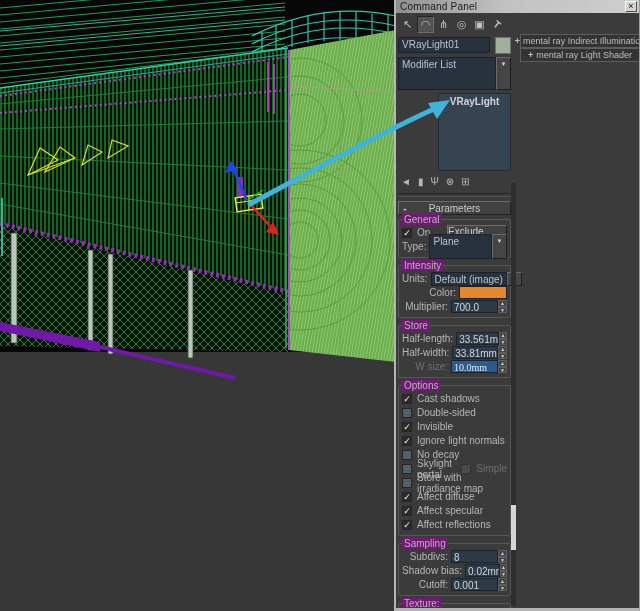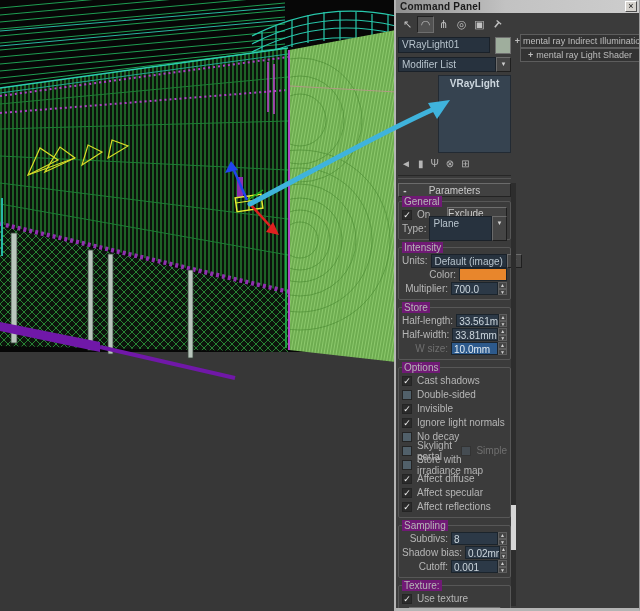--- a/index.html
+++ b/index.html
@@ -16,40 +16,40 @@
   #panel {
     position:absolute; left:394px; top:0; width:246px; height:611px; z-index:10;
     background:#3b3b3b; box-sizing:border-box;
     border-left:2px solid #b4b4b4; border-bottom:3px solid #b4b4b4; border-right:1px solid #9a9a9a;
     overflow:hidden;
   }
   .titlebar {
     height:13px; display:flex; align-items:center; padding:0 2px 0 4px;
     background:linear-gradient(90deg,#8f8f8f 0%,#c2c2c2 45%,#cdcdcd 100%);
   }
-  .titlebar-text { flex:1; font-size:10px; font-weight:bold; color:#1b1b1b; letter-spacing:0.2px; }
+  .titlebar-text { flex:1; font-size:10px; font-weight:normal; color:#1b1b1b; letter-spacing:0.2px; }
   .close-btn {
     width:12px; height:11px; background:#d6d3ce; color:#111;
     border:1px solid; border-color:#ffffff #4e4e4e #4e4e4e #ffffff;
     font-size:9px; line-height:9px; text-align:center; box-sizing:border-box; cursor:default;
   }
   .panel-body { position:relative; height:595px; }
   .left-col { position:absolute; left:2px; top:1px; width:113px; }
   
   .tabs { display:flex; gap:1px; padding:2px 1px 3px; }
   .tab { width:17px; height:17px; display:flex; align-items:center; justify-content:center;
          color:#c2c2c2; font-size:11px; }
   .tab.active { background:#525252; border:1px solid; border-color:#222 #6e6e6e #6e6e6e #222; box-sizing:border-box; }
   .tab .rot { display:inline-block; transform:rotate(40deg); font-weight:bold; font-size:10px; }
   
   .name-row { display:flex; gap:5px; margin:1px 0 3px; }
   .name-field { flex:1; height:13px; background:#27323e; color:#b8c4cd; font-size:10px;
                 padding:1px 3px 0; border:1px solid #1a2129; }
   .obj-swatch { width:14px; height:15px; background:#9fae9d; border:1px solid #6f6f6f; }
-  .combo { display:flex; height:15px; margin-bottom:3px; }
+  .combo { display:flex; height:33px; margin-bottom:3px; }
   .combo-text { flex:1; background:#27323e; color:#b8c4cd; font-size:10px; padding:1px 3px 0;
                 border:1px solid #1a2129; white-space:nowrap; overflow:hidden; }
   .combo-arrow { width:13px; background:#454545; border:1px solid; border-color:#6a6a6a #1f1f1f #1f1f1f #6a6a6a;
                  color:#cfcfcf; font-size:6px; line-height:13px; text-align:center; }
   
   .stack-box { height:76px; background:#364350; border:1px solid #222a33; margin-bottom:2px;margin-left:40px; }
   .stack-item { font-size:10px; font-weight:bold; color:#ccd6de; text-align:center; padding-top:2px; }
   .stack-toolbar { display:flex; gap:7px; padding:3px 3px 2px; }
   .stack-tool { color:#b5b5b5; font-size:10px; line-height:12px; }
   .sep { height:2px; border-top:1px solid #272727; border-bottom:1px solid #555; margin:3px 0 4px; }
@@ -68,21 +68,21 @@
   .rlabel.dim, .dim { color:#6f6f6f; }
   .checkbox { width:10px; height:10px; box-sizing:border-box; background:#51606a; border:1px solid #242424;
               margin-right:5px; font-size:9px; line-height:9px; text-align:center; color:#f0f0f0; flex:none; }
   .checkbox.checked { background:#2b2b2b; }
   .checkbox.disabled { background:#454c52; border-color:#333; }
   .btn { background:#424242; border:1px solid; border-color:#6e6e6e #1e1e1e #1e1e1e #6e6e6e;
          color:#c9c9c9; font-size:10px; text-align:left; line-height:12px; cursor:default; }
   .exclude-btn { width:58px; height:14px; margin-left:auto; }
   .field { width:47px; height:13px; box-sizing:border-box; background:#2c3947; color:#ccd6dd;
            font-size:10px; padding:1px 2px 0; border:1px solid #1b242c; white-space:nowrap; overflow:hidden; }
-  .field.sel { background:#2d5a8c; color:#e2ebf2; }
+  .field.sel { background:#2d5a8c; color:#e2ebf2;font-family:Liberation Serif, serif; }
   .spinner { width:9px; height:13px; display:flex; flex-direction:column; }
   .spinner span { flex:1; background:#454545; border:1px solid #5e5e5e; color:#cfcfcf;
                   font-size:5px; line-height:4px; text-align:center; }
   .color-swatch { width:46px; height:11px; border:1px solid #1b242c; }
   .none-btn { width:90px; height:13px; margin:2px auto 1px; display:block; }
   
   .mr-btn { position:absolute; left:124px; width:118px; height:12px; background:#333333;
             border:1px solid #5d5d5d; color:#bdbdbd; font-size:9px; display:flex; align-items:center;
             justify-content:center; white-space:nowrap; }
   .mr-plus { margin-right:3px; font-weight:bold; }

